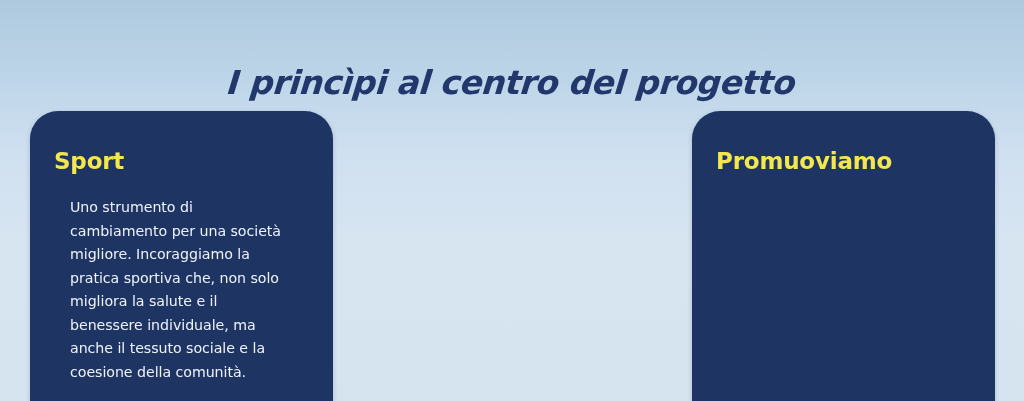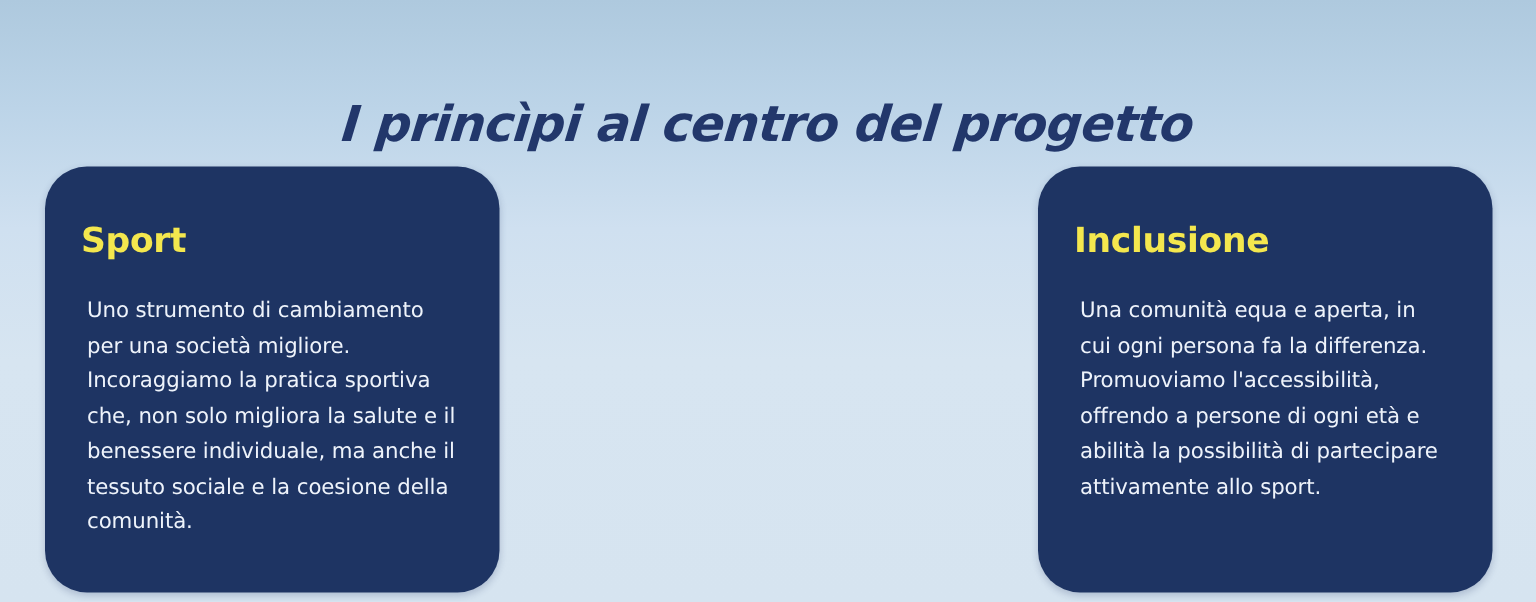--- a/index.html
+++ b/index.html
@@ -70,21 +70,21 @@
     margin: 0 0 22px 0;
     font-family: "DejaVu Sans", sans-serif;
     font-size: 23px;
     font-weight: 700;
     line-height: 1.1;
     color: #f4e74e;
     letter-spacing: -0.2px;
   }
 
   .card-body {
-    margin: 4px;
+    margin: 16px;
     font-family: "DejaVu Sans", sans-serif;
     font-size: 14.2px;
     font-weight: 400;
     line-height: 23.5px;
     color: #eef3fb;
     letter-spacing: -0.05px;
   }
 </style>
 </head>
 <body>
@@ -95,18 +95,17 @@
 
   <div class="cards">
 
     <div class="card">
       <h3 class="card-title">Sport</h3>
       <p class="card-body">Uno strumento di cambiamento per una società migliore. Incoraggiamo la pratica sportiva che, non solo migliora la salute e il benessere individuale, ma anche il tessuto sociale e la coesione della comunità.</p>
     </div>
 
 
     <div class="card">
-      <h3 class="card-title">Inclusione</h3>
-      <p class="card-body">Una comunità equa e aperta, in cui ogni persona fa la differenza. Promuoviamo l'accessibilità, offrendo a persone di ogni età e abilità la possibilità di partecipare attivamente allo sport.</p>
+      <h3 class="card-title">Promuoviamo</h3>
     </div>
 
   </div>
 </div>
 
 </body></html>

